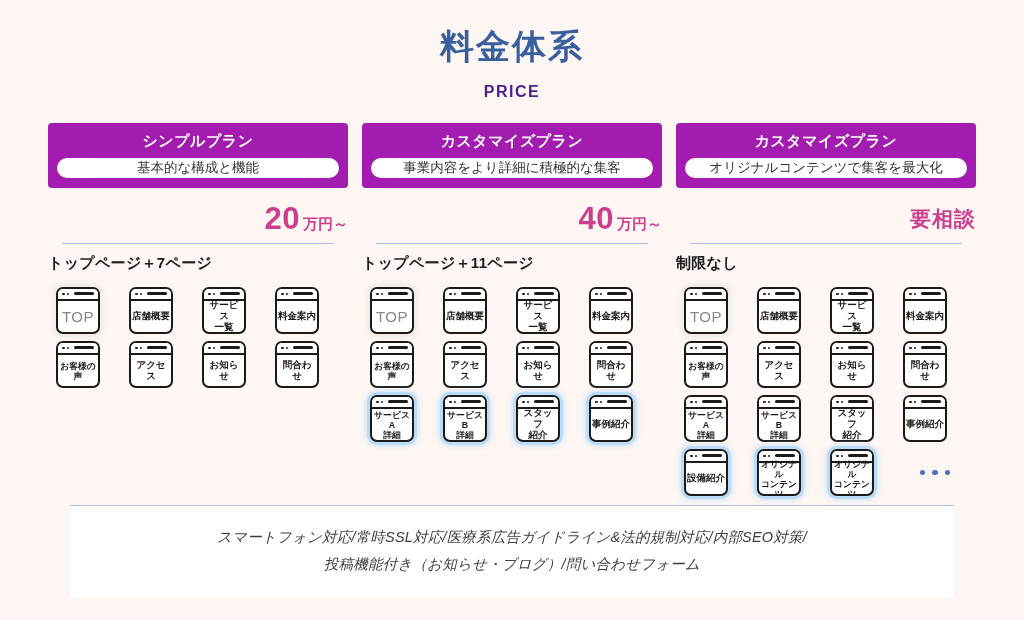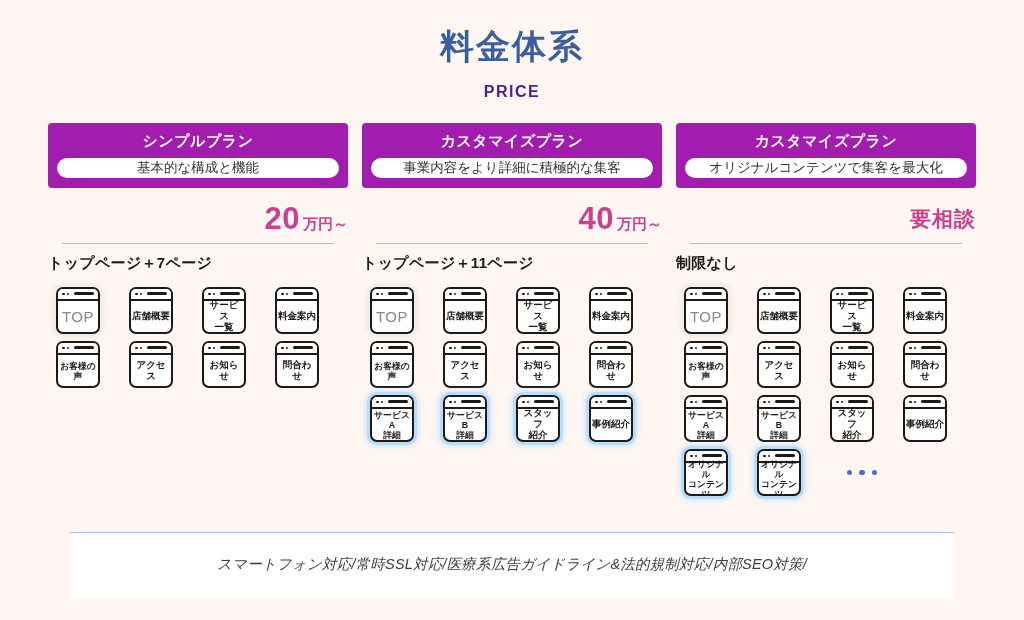--- a/index.html
+++ b/index.html
@@ -572,20 +572,30 @@
             <div class="card-body">事例紹介</div>
           </div>
         </div>
         <div class="card-slot">
           <div class="card glow">
             <div class="card-bar">
               <span class="dot"></span>
               <span class="dot"></span>
               <span class="bar-line"></span>
             </div>
+            <div class="card-body">設備紹介</div>
+          </div>
+        </div>
+        <div class="card-slot">
+          <div class="card glow">
+            <div class="card-bar">
+              <span class="dot"></span>
+              <span class="dot"></span>
+              <span class="bar-line"></span>
+            </div>
             <div class="card-body small">オリジナル<br>コンテンツ</div>
           </div>
         </div>
         <div class="card-slot">
           <div class="card glow">
             <div class="card-bar">
               <span class="dot"></span>
               <span class="dot"></span>
               <span class="bar-line"></span>
             </div>
@@ -600,14 +610,15 @@
           </div>
         </div>
       </div>
     </div>
   </div>
 
 <div class="footer-wrap">
   <div class="footer-rule"></div>
   <div class="footer-panel">
     <div class="footer-line">スマートフォン対応/常時SSL対応/医療系広告ガイドライン&amp;法的規制対応/内部SEO対策/</div>
+    <div class="footer-line">投稿機能付き（お知らせ・ブログ）/問い合わせフォーム</div>
   </div>
 </div>
 
 </body></html>

